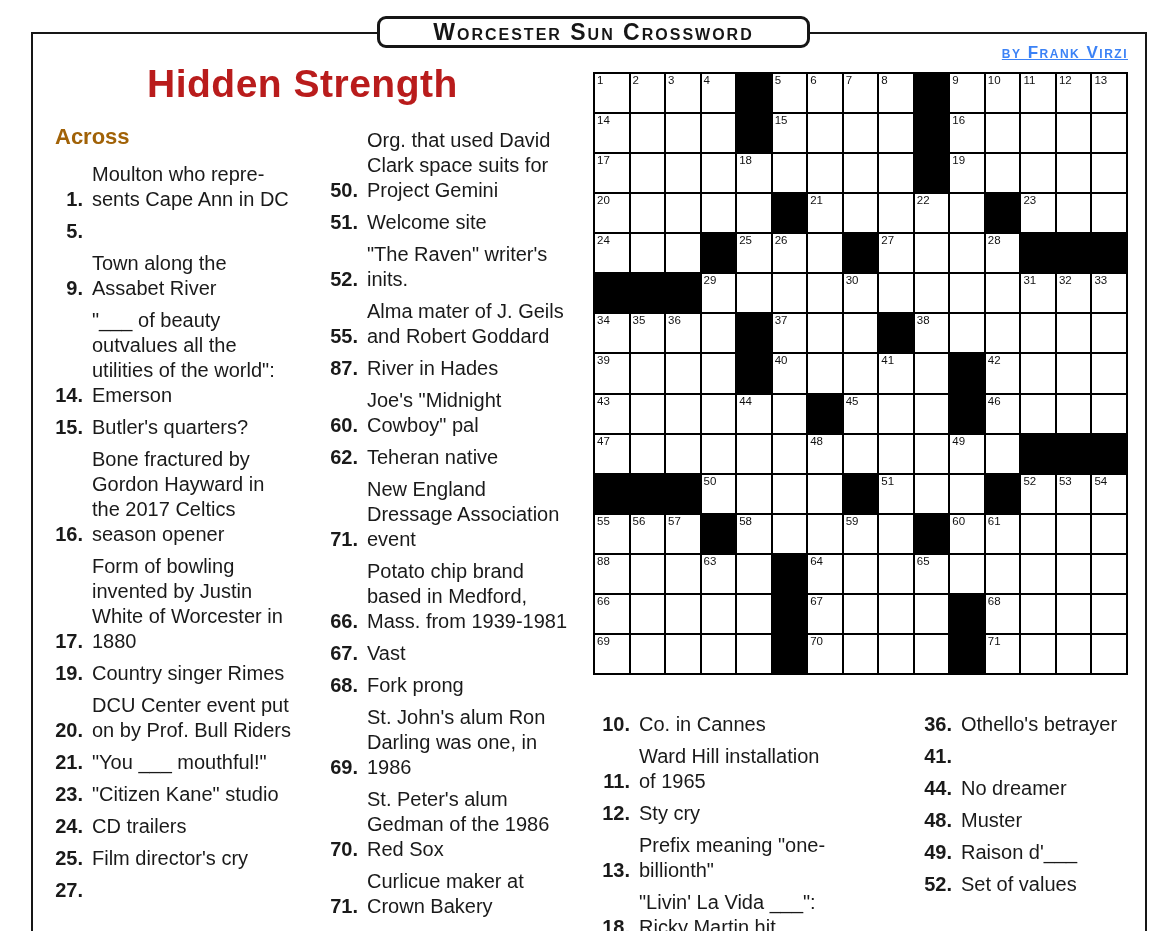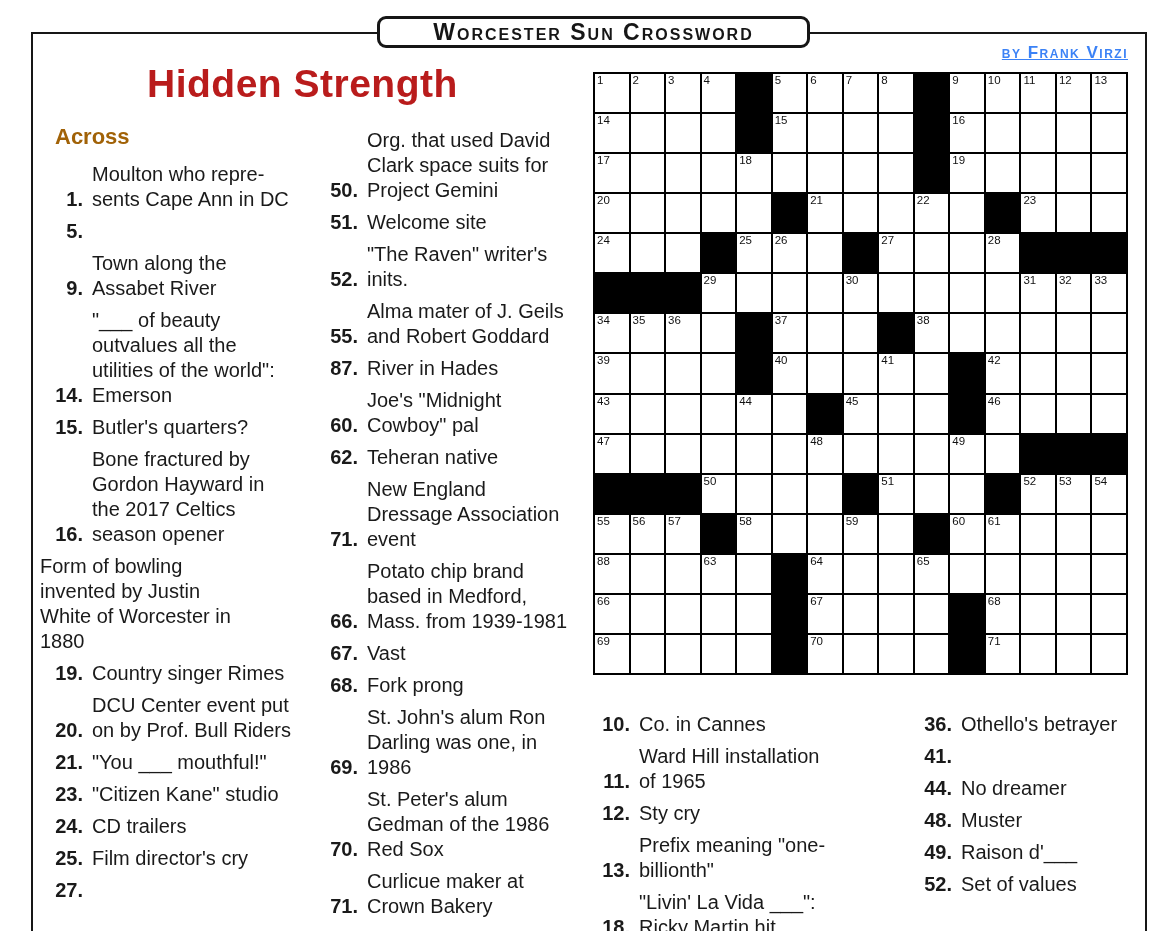--- a/index.html
+++ b/index.html
@@ -451,20 +451,21 @@
         <div class="ctxt">Butler's quarters?</div>
       </div>
       <div class="clue">
         <div class="cnum">16.</div>
         <div class="ctxt">Bone fractured by
 Gordon Hayward in
 the 2017 Celtics
 season opener</div>
       </div>
       <div class="clue">
+        <div class="cnum">17.</div>
         <div class="ctxt">Form of bowling
 invented by Justin
 White of Worcester in
 1880</div>
       </div>
       <div class="clue">
         <div class="cnum">19.</div>
         <div class="ctxt">Country singer Rimes</div>
       </div>
       <div class="clue">

